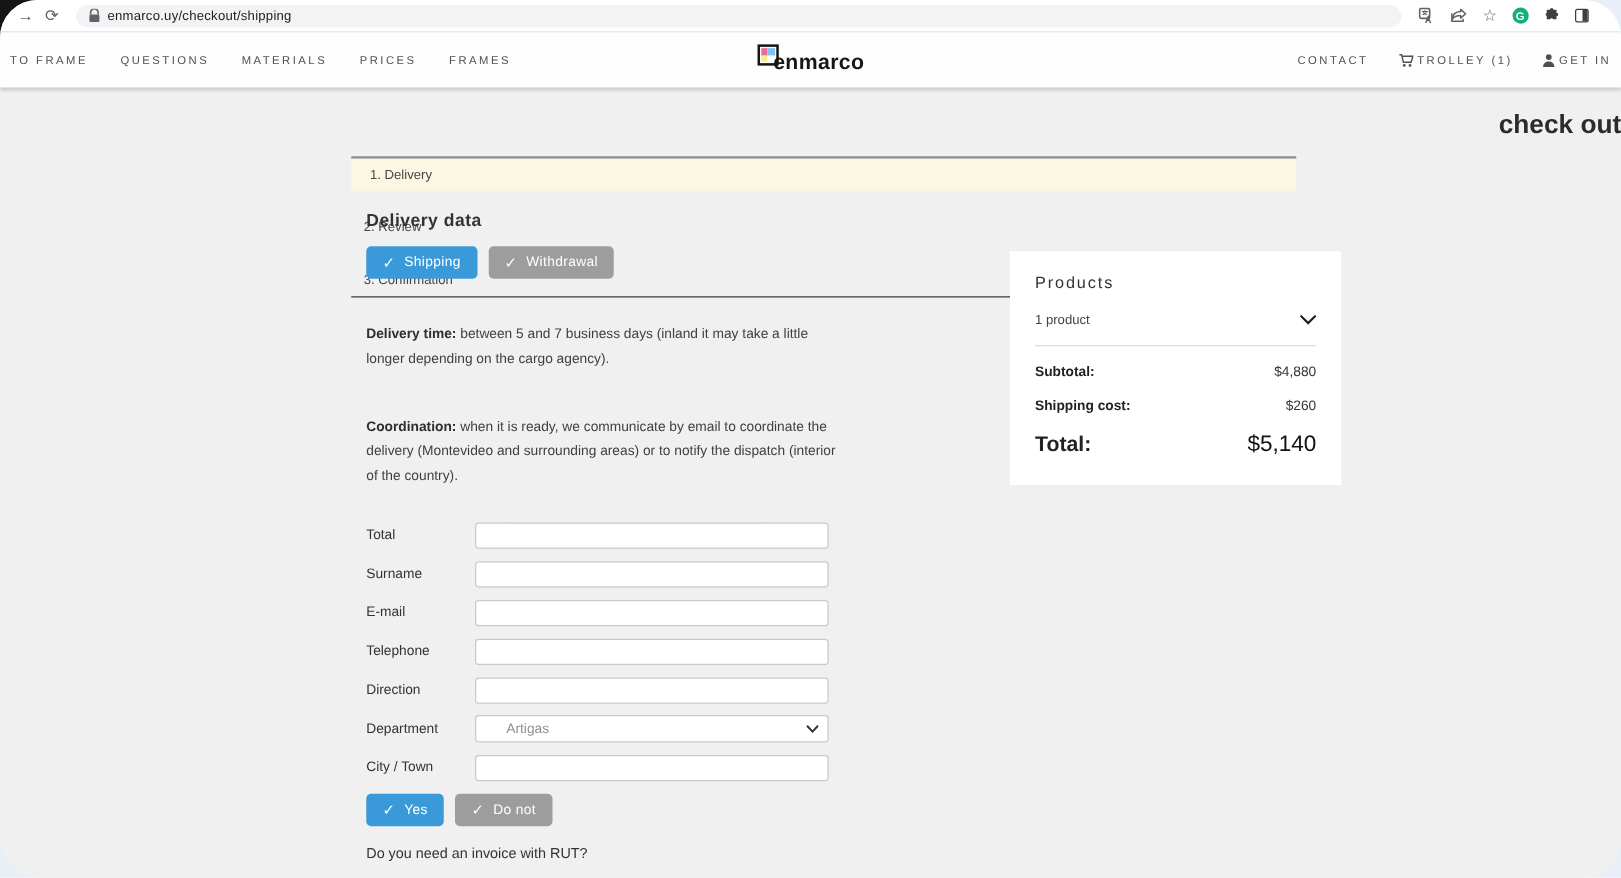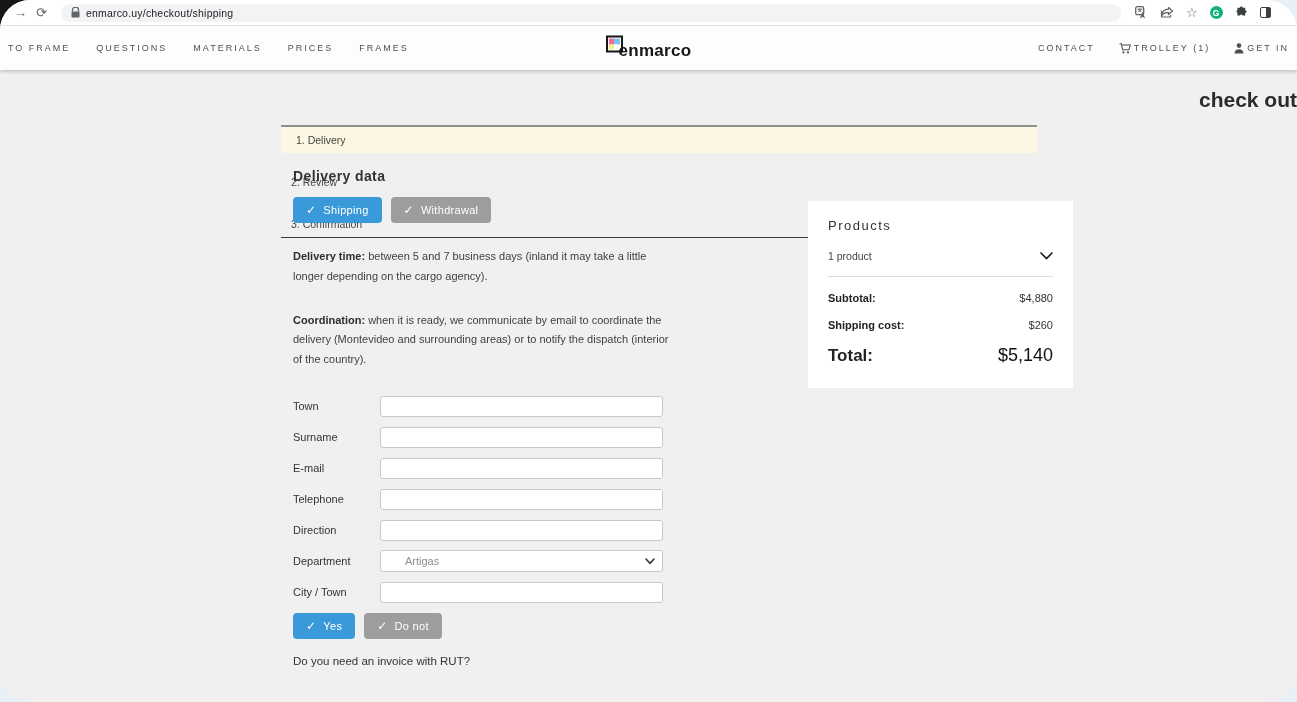--- a/index.html
+++ b/index.html
@@ -68,21 +68,21 @@
   .leftcol { position:absolute; left:293px; top:98px; width:380px; }
   .section-title { font-size:14px; font-weight:600; color:#333; letter-spacing:0.4px; }
   .toggle-row { display:flex; gap:9px; margin-top:13px; }
   .btn-toggle {
     border:none; border-radius:4px; color:#fff; font-size:11px; font-family:inherit;
     padding:7px 13px; display:flex; align-items:center; gap:7px; cursor:pointer; letter-spacing:0.3px;
   }
   .btn-blue { background:#3a9ad9; }
   .btn-gray { background:#9d9d9d; }
   .chk { font-size:12px; font-weight:bold; line-height:1; }
-  .para { margin-top:24px; font-size:11px; line-height:1.8; color:#3f3f3f; width:378px; }
+  .para { margin-top:35px; font-size:11px; line-height:1.8; color:#3f3f3f; width:378px; }
   .para b { color:#2e2e2e; }
 
   .form { margin-top:26px; }
   .form-row { display:flex; align-items:center; margin-bottom:10px; height:21px; }
   .form-row label { width:87px; font-size:11px; color:#333; flex:0 0 87px; }
   .form-row input {
     width:283px; height:21px; border:1px solid #c9c9c9; border-radius:3px; background:#fff;
     font-family:inherit; font-size:11px; padding:0 7px; color:#333; outline:none;
   }
   .select-box {
@@ -207,21 +207,21 @@
           <span class="chk">✓</span>
           <span>Withdrawal</span>
         </button>
       </div>
 
       <p class="para"><b>Delivery time:</b><span> between 5 and 7 business days (inland it may take a little longer depending on the cargo agency).</span></p>
       <p class="para"><b>Coordination:</b><span> when it is ready, we communicate by email to coordinate the delivery (Montevideo and surrounding areas) or to notify the dispatch (interior of the country).</span></p>
 
       <div class="form">
         <div class="form-row">
-          <label>Town</label>
+          <label>Total</label>
           <input type="text" style="">
         </div>
         <div class="form-row">
           <label>Surname</label>
           <input type="text" style="">
         </div>
         <div class="form-row">
           <label>E-mail</label>
           <input type="text" style="">
         </div>

